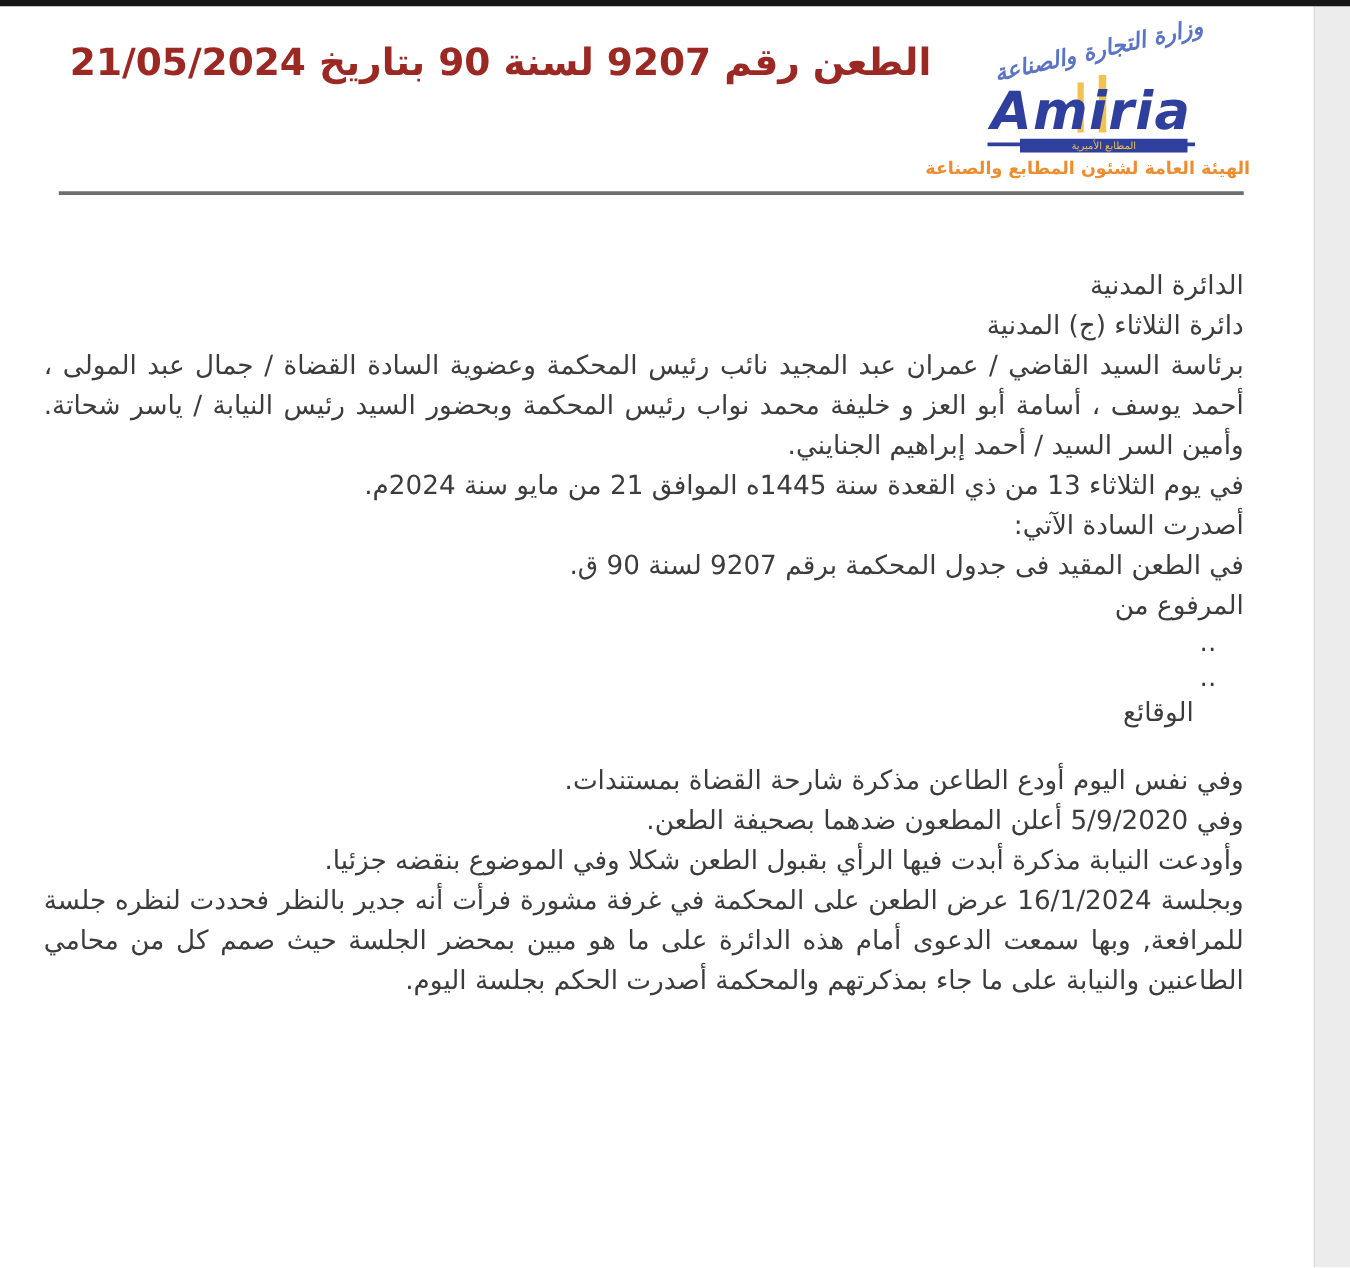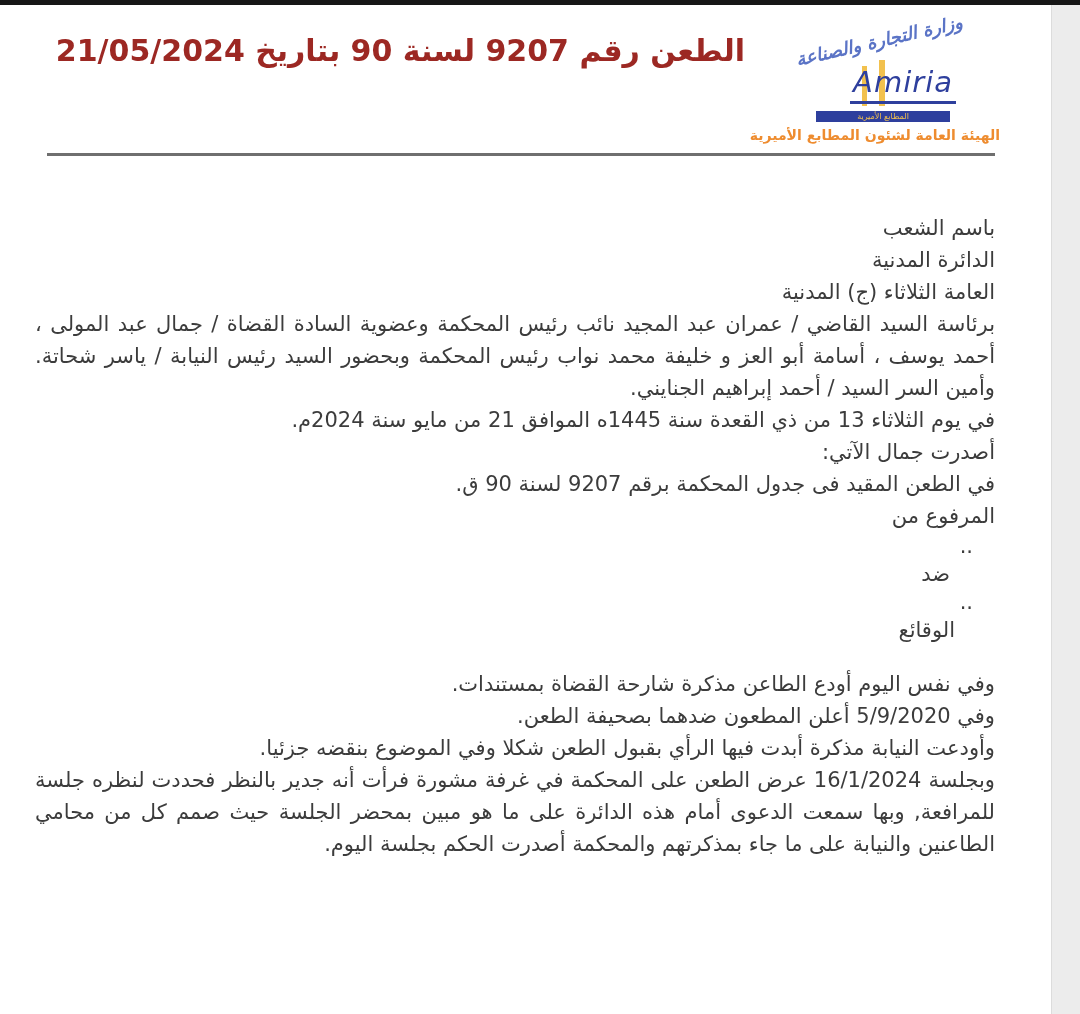--- a/index.html
+++ b/index.html
@@ -36,21 +36,21 @@
     transform:rotate(-13deg);
     color:var(--logo-light-blue,#5b74c6);
     font-size:18px;font-style:italic;font-weight:bold;
     text-align:center;letter-spacing:2px;white-space:nowrap;
   }
   .gold-bar{position:absolute;background:var(--logo-gold,#f2c14e);z-index:1;}
   .gold-bar.g1{right:115px;top:54px;width:6px;height:46px;}
   .gold-bar.g2{right:133px;top:60px;width:5px;height:40px;}
   .logo-latin{
     position:absolute;top:62px;right:44px;z-index:2;
-    font-size:29px;font-weight:normal;font-style:italic;
+    font-size:42px;font-weight:bold;font-style:italic;
     color:var(--logo-blue,#2e3f9d);
     letter-spacing:1px;line-height:1;
     border-bottom:3px solid var(--logo-blue,#2e3f9d);
     padding:0 3px 4px 3px;
     direction:ltr;
   }
   .logo-band{
     position:absolute;top:105px;right:50px;width:134px;height:11px;
     background:var(--logo-blue,#2e3f9d);
     color:var(--logo-gold,#f2c14e);
@@ -90,36 +90,34 @@
   <div class="edge-strip"></div>
 
   <div class="case-title">الطعن رقم 9207 لسنة 90 بتاريخ 21/05/2024</div>
 
   <div class="logo">
     <div class="logo-calligraphy">وزارة التجارة والصناعة</div>
     <span class="gold-bar g1"></span>
     <span class="gold-bar g2"></span>
     <div class="logo-latin">Amiria</div>
     <div class="logo-band">المطابع الأميرية</div>
-    <div class="logo-authority">الهيئة العامة لشئون المطابع الأميرية</div>
+    <div class="logo-authority">الهيئة العامة لشئون المطابع والصناعة</div>
   </div>
 
   <div class="rule"></div>
 
   <div class="doc">
-      <div class="block line">باسم الشعب</div>
       <div class="block line">الدائرة المدنية</div>
-      <div class="block line">العامة الثلاثاء (ج) المدنية</div>
+      <div class="block line">دائرة الثلاثاء (ج) المدنية</div>
       <div class="block para">برئاسة السيد القاضي / عمران عبد المجيد نائب رئيس المحكمة وعضوية السادة القضاة / جمال عبد المولى ، أحمد يوسف ، أسامة أبو العز و خليفة محمد نواب رئيس المحكمة وبحضور السيد رئيس النيابة / ياسر شحاتة. وأمين السر السيد / أحمد إبراهيم الجنايني.</div>
       <div class="block line">في يوم الثلاثاء 13 من ذي القعدة سنة 1445ه الموافق 21 من مايو سنة 2024م.</div>
-      <div class="block line">أصدرت جمال الآتي:</div>
+      <div class="block line">أصدرت السادة الآتي:</div>
       <div class="block line">في الطعن المقيد فى جدول المحكمة برقم 9207 لسنة 90 ق.</div>
       <div class="block line">المرفوع من</div>
       <div class="block line short" style="padding-right: 22px;">..</div>
-      <div class="block line short" style="padding-right: 45px;">ضد</div>
       <div class="block line short" style="padding-right: 22px;">..</div>
       <div class="block line short" style="padding-right: 40px;">الوقائع</div>
       <div class="block spacer"></div>
       <div class="block line">وفي نفس اليوم أودع الطاعن مذكرة شارحة القضاة بمستندات.</div>
       <div class="block line">وفي 5/9/2020 أعلن المطعون ضدهما بصحيفة الطعن.</div>
       <div class="block line">وأودعت النيابة مذكرة أبدت فيها الرأي بقبول الطعن شكلا وفي الموضوع بنقضه جزئيا.</div>
       <div class="block para">وبجلسة 16/1/2024 عرض الطعن على المحكمة في غرفة مشورة فرأت أنه جدير بالنظر فحددت لنظره جلسة للمرافعة, وبها سمعت الدعوى أمام هذه الدائرة على ما هو مبين بمحضر الجلسة حيث صمم كل من محامي الطاعنين والنيابة على ما جاء بمذكرتهم والمحكمة أصدرت الحكم بجلسة اليوم.</div>
     </div>
 
 </div>

